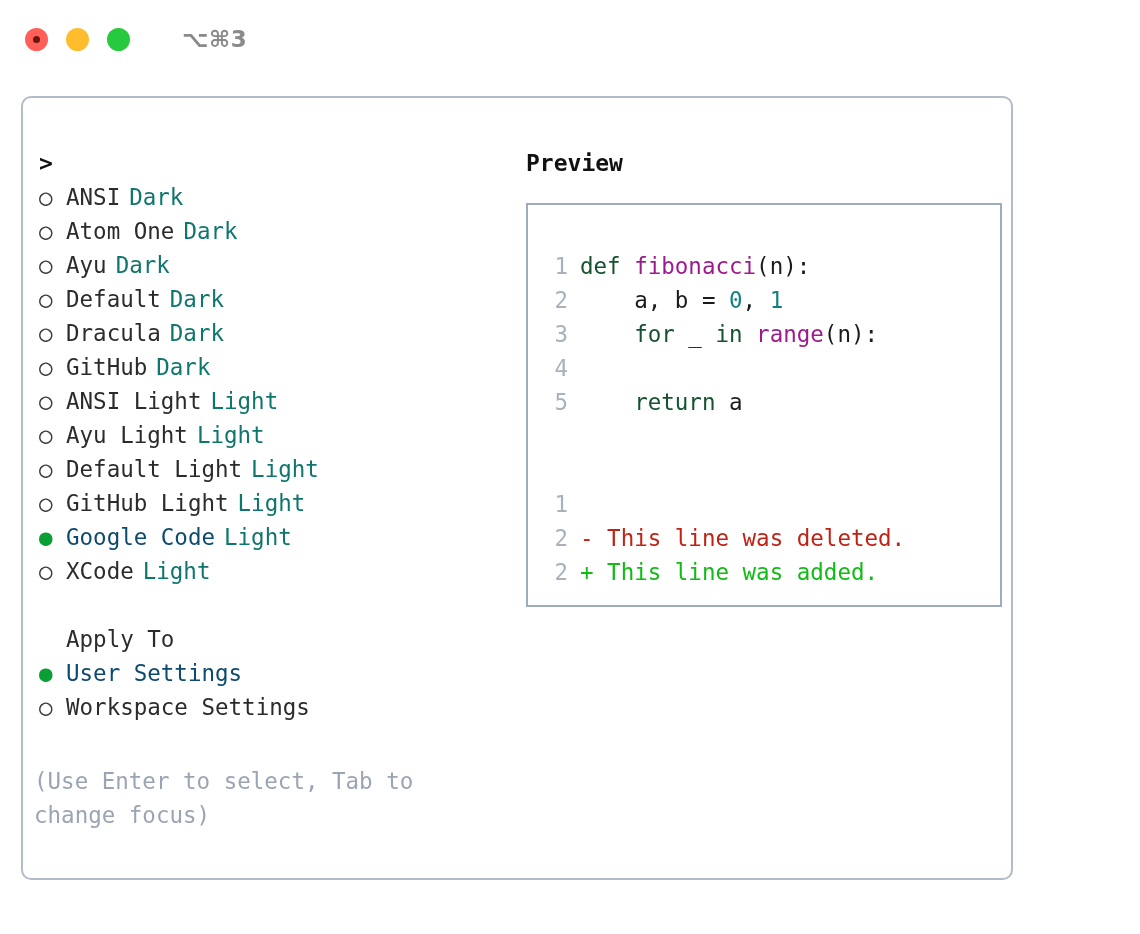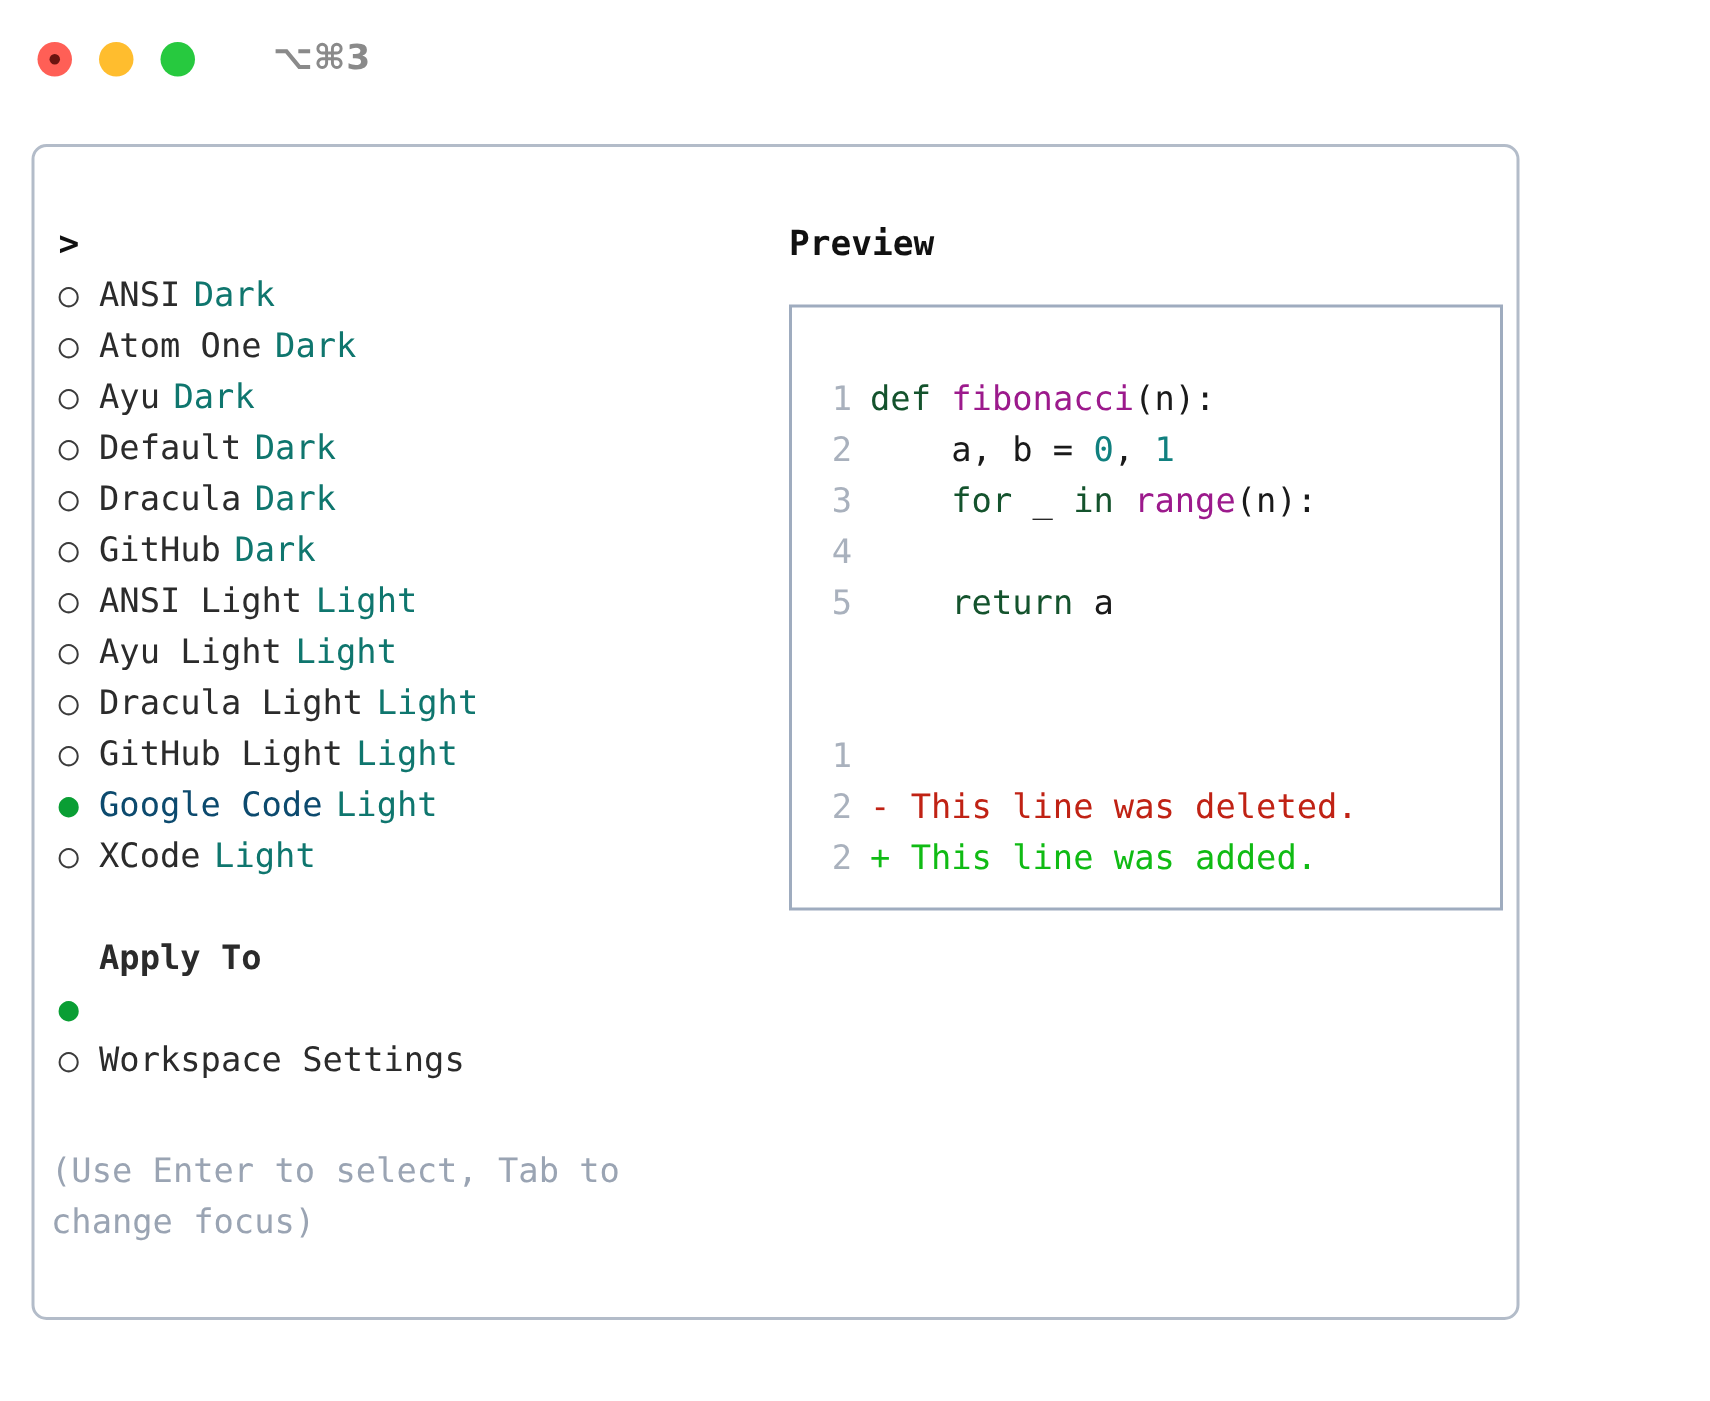--- a/index.html
+++ b/index.html
@@ -137,21 +137,20 @@
   .tag {
     color: #0f766e;
     margin-left: 9px;
   }
 
   .spacer { height: 34px; }
 
   .subheading {
     color: #2b2b2b;
     font-size: 22.5px;
-    font-weight: bold;
   }
   .subheading .pad {
     display: inline-block;
     width: 27px;
   }
 
   .hint {
     position: absolute;
     left: 11px;
     top: 666px;
@@ -269,21 +268,21 @@
           <span class="label">ANSI Light</span>
           <span class="tag">Light</span>
         </div>
         <div class="row">
           <span class="bullet">○</span>
           <span class="label">Ayu Light</span>
           <span class="tag">Light</span>
         </div>
         <div class="row">
           <span class="bullet">○</span>
-          <span class="label">Dracula Light</span>
+          <span class="label">Default Light</span>
           <span class="tag">Light</span>
         </div>
         <div class="row">
           <span class="bullet">○</span>
           <span class="label">GitHub Light</span>
           <span class="tag">Light</span>
         </div>
         <div class="row">
           <span class="bullet filled">●</span>
           <span class="label selected">Google Code</span>
@@ -296,20 +295,21 @@
         </div>
 
         <div class="spacer"></div>
 
         <div class="row subheading">
           <span class="pad"></span>
             <span>Apply To</span>
         </div>
         <div class="row">
           <span class="bullet filled">●</span>
+          <span class="label selected">User Settings</span>
         </div>
         <div class="row">
           <span class="bullet">○</span>
           <span class="label">Workspace Settings</span>
         </div>
       </div>
 
       <div class="hint">(Use Enter to select, Tab to change focus)</div>
 
       <div class="right-col">

